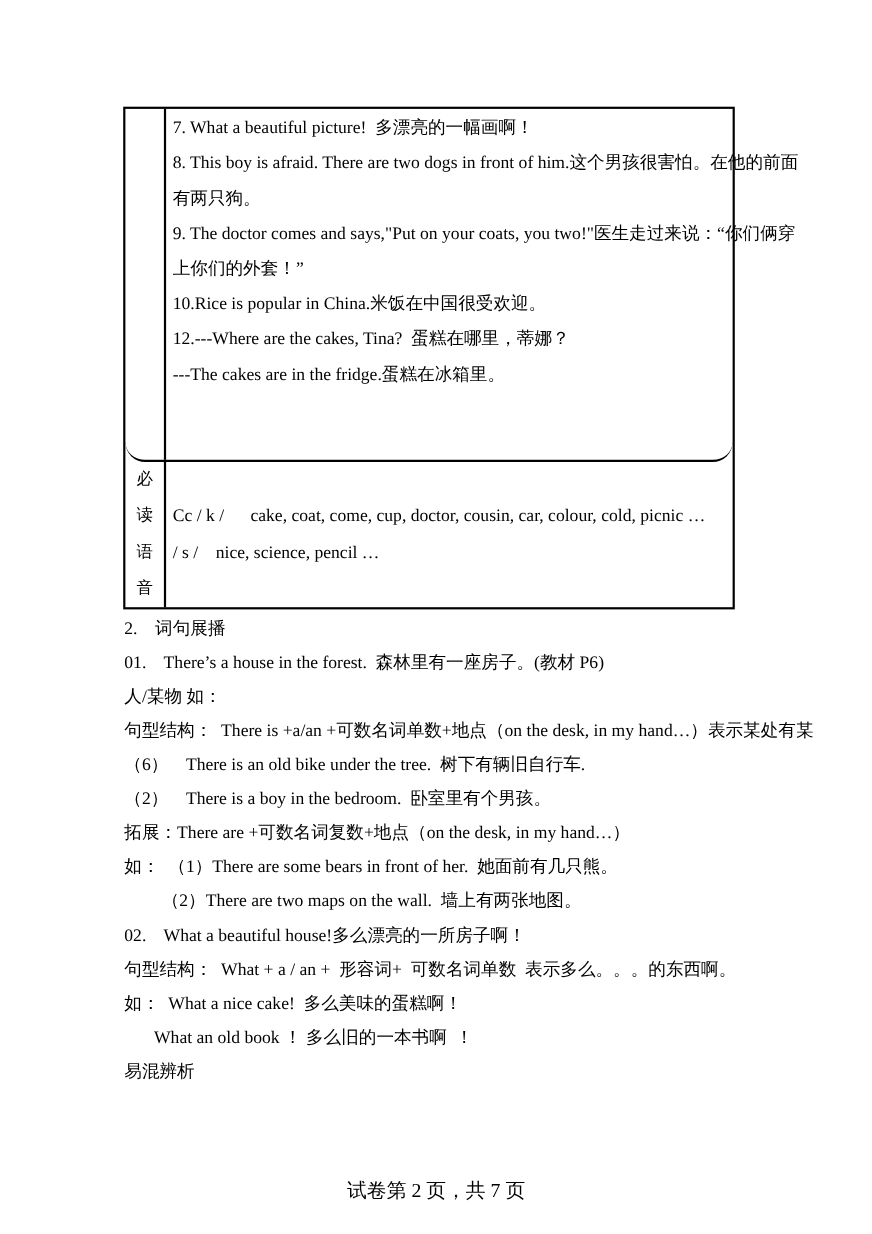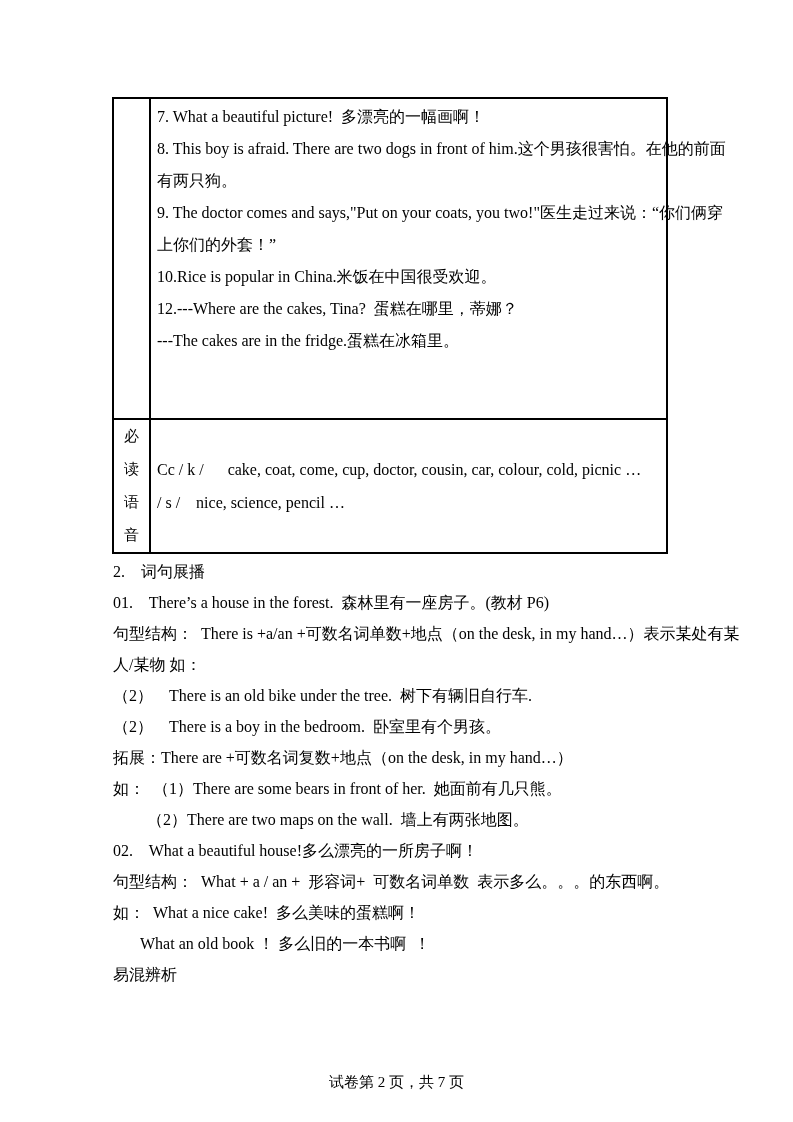--- a/index.html
+++ b/index.html
@@ -12,21 +12,21 @@
     font-family:"Liberation Serif","DejaVu Serif",serif;
     font-size:16px;
     overflow:hidden;
   }
   
   .tbl{
     position:absolute;left:112px;top:97px;width:556px;
     border:2px solid #000;
     box-sizing:border-box;
   }
-  .trow{display:flex;}
+  .trow{display:flex;border-radius:18px;}
   .trow-sentences{height:319px;border-bottom:2px solid #000;}
   .trow-phonics{height:132px;}
   .tcell-label{
     width:37px;flex:none;
     border-right:2px solid #000;
     box-sizing:border-box;
   }
   .tcell-content{flex:1;min-width:0;padding:2px 2px 0 6px;box-sizing:border-box;}
   .tline{line-height:32px;white-space:pre;}
   .trow-phonics .tcell-label{
@@ -39,21 +39,21 @@
   }
   .trow-phonics .tline{line-height:33px;}
   
   .notes{position:absolute;left:113px;top:556px;width:572px;font-family:Liberation Serif, serif;}
   .bline{line-height:31px;white-space:pre;}
   .indent-1{padding-left:27px;}
   .indent-2{padding-left:34px;}
   
   .footer{
     position:absolute;left:0;top:1073px;width:100%;
-    text-align:center;font-size:15px;line-height:18px;
+    text-align:center;font-size:18px;line-height:18px;
   }
 </style>
 </head>
 <body>
 
 <div class="page">
 
   <div class="tbl">
     <div class="trow trow-sentences">
       <div class="tcell-label"></div>
@@ -78,23 +78,23 @@
       <div class="tcell-content">
         <div class="tline">Cc / k /      cake, coat, come, cup, doctor, cousin, car, colour, cold, picnic …</div>
         <div class="tline">/ s /    nice, science, pencil …</div>
       </div>
     </div>
   </div>
 
   <div class="notes">
     <div class="bline">2.    词句展播</div>
     <div class="bline">01.    There’s a house in the forest.  森林里有一座房子。(教材 P6)</div>
+    <div class="bline">人/某物 如：</div>
     <div class="bline">句型结构：  There is +a/an +可数名词单数+地点（on the desk, in my hand…）表示某处有某</div>
-    <div class="bline">人/某物 如：</div>
-    <div class="bline">（2）    There is an old bike under the tree.  树下有辆旧自行车.</div>
+    <div class="bline">（6）    There is an old bike under the tree.  树下有辆旧自行车.</div>
     <div class="bline">（2）    There is a boy in the bedroom.  卧室里有个男孩。</div>
     <div class="bline">拓展：There are +可数名词复数+地点（on the desk, in my hand…）</div>
     <div class="bline">如：  （1）There are some bears in front of her.  她面前有几只熊。</div>
     <div class="bline indent-2">（2）There are two maps on the wall.  墙上有两张地图。</div>
     <div class="bline">02.    What a beautiful house!多么漂亮的一所房子啊！</div>
     <div class="bline">句型结构：  What + a / an +  形容词+  可数名词单数  表示多么。。。的东西啊。</div>
     <div class="bline">如：  What a nice cake!  多么美味的蛋糕啊！</div>
     <div class="bline indent-1">What an old book ！ 多么旧的一本书啊  ！</div>
     <div class="bline">易混辨析</div>
   </div>

